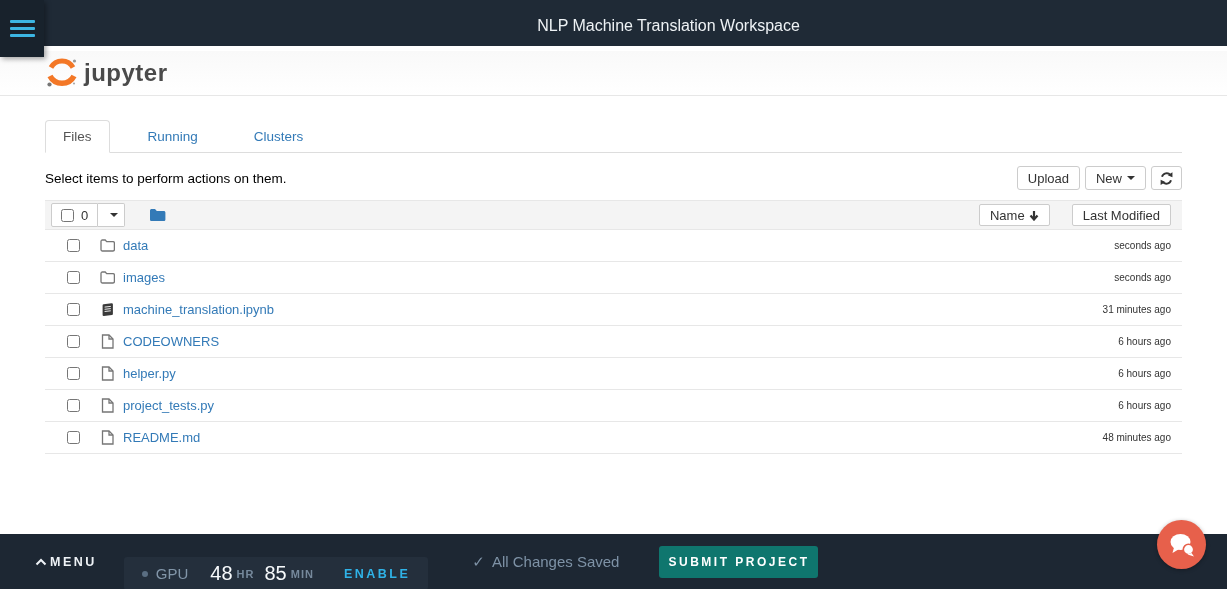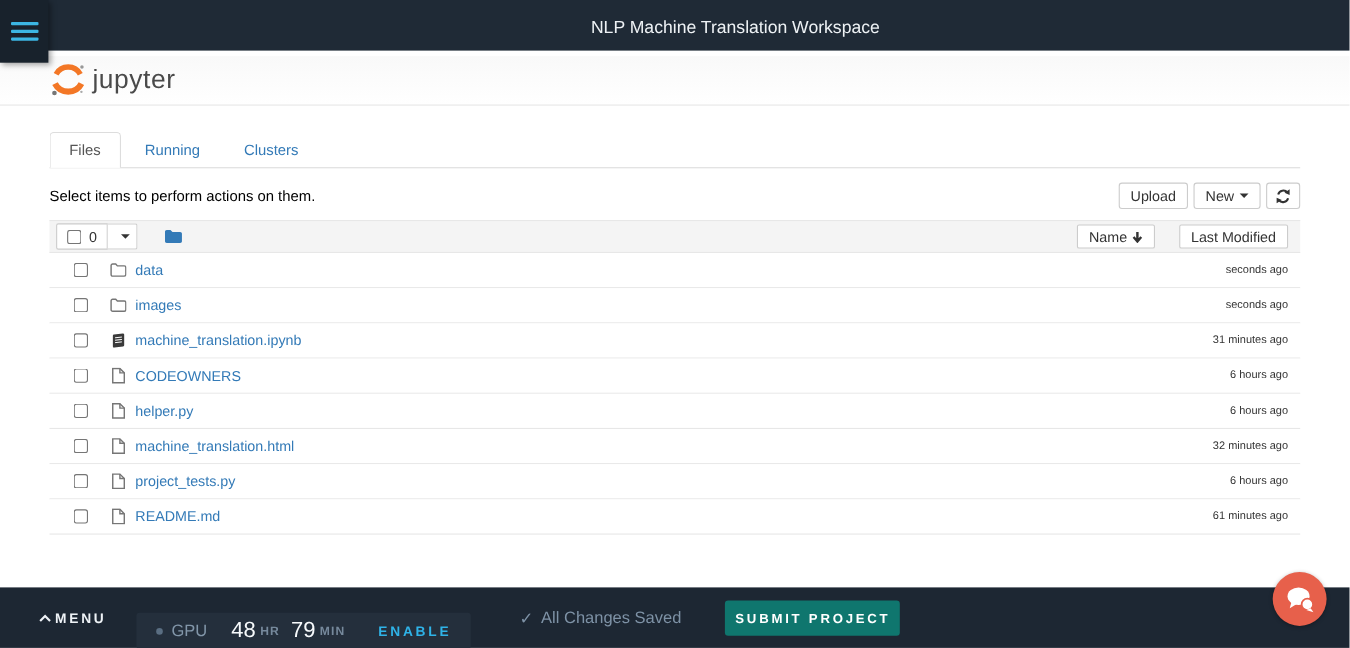--- a/index.html
+++ b/index.html
@@ -10,30 +10,30 @@
   .topbar { position:absolute; left:0; top:0; width:1227px; height:46px; background:#1f2a36; }
   .topbar-title { position:relative; left:55px; text-align:center; line-height:51px; color:#eef2f5; font-size:16px; }
   .hamburger-panel { position:absolute; left:0; top:0; width:44px; height:57px; background:#18222c;
     box-shadow:2px 2px 5px rgba(0,0,0,.35); display:flex; align-items:center; justify-content:center; cursor:pointer; z-index:5; }
   .hamburger { width:25px; }
   .hamburger span { display:block; height:3px; background:#3cb6e3; border-radius:1px; margin:4px 0; }
 
   
   .jp-header { position:absolute; left:0; top:51px; width:1227px; height:45px; background:linear-gradient(#f9f9f9,#ffffff);
     border-bottom:1px solid #e7e7e7; display:flex; align-items:center; padding-left:45px; }
-  .jp-logo { display:flex; align-items:center; cursor:pointer; }
+  .jp-logo { display:flex; align-items:center; cursor:pointer;font-weight:bold; }
   .jp-word { font-size:24px; color:#4a4a4a; margin-left:5px; letter-spacing:.5px; }
 
   
   .container { position:absolute; left:45px; top:96px; width:1137px; }
 
   
   .tabs { margin-top:23px; display:flex; border-bottom:1px solid #ddd; }
   .tab { padding:8px 17px; font-size:13.5px; color:#337ab7; cursor:pointer; border:1px solid transparent;
-    border-radius:4px 4px 0 0; margin-right:4px; position:relative; top:1px; }
+    border-radius:4px 4px 0 0; margin-right:20px; position:relative; top:1px; }
   .tab.active { color:#555; background:#fff; border-color:#ddd; border-bottom-color:#fff; cursor:default; }
 
   
   .action-row { margin-top:13px; display:flex; align-items:center; justify-content:space-between; height:24px; }
   .hint { font-size:13.5px; color:#000; }
   .action-buttons { display:flex; gap:5px; }
   .btn { background:#fff; border:1px solid #ccc; border-radius:3px; color:#333; font-size:13px;
     font-family:"Liberation Sans",sans-serif; padding:3px 10px; height:24px; display:inline-flex; align-items:center; cursor:pointer; }
   .caret { display:inline-block; width:0; height:0; border-left:4px solid transparent; border-right:4px solid transparent;
     border-top:4px solid #333; margin-left:5px; }
@@ -214,31 +214,20 @@
     <span class="ficon">
           <svg width="13" height="15" viewBox="0 0 13 15">
             <path d="M1.5 1 H8 L12 5 V14 H1.5 Z" fill="none" stroke="#767676" stroke-width="1.3"></path>
             <path d="M8 1 V5 H12" fill="none" stroke="#767676" stroke-width="1.3"></path>
           </svg>
         </span>
     <a class="fname">helper.py</a>
     <span class="ftime">6 hours ago</span>
   </div>
 
-  <div class="row">
-    <input type="checkbox" style="">
-    <span class="ficon">
-          <svg width="13" height="15" viewBox="0 0 13 15">
-            <path d="M1.5 1 H8 L12 5 V14 H1.5 Z" fill="none" stroke="#767676" stroke-width="1.3"></path>
-            <path d="M8 1 V5 H12" fill="none" stroke="#767676" stroke-width="1.3"></path>
-          </svg>
-        </span>
-    <a class="fname">machine_translation.html</a>
-    <span class="ftime">32 minutes ago</span>
-  </div>
 
   <div class="row">
     <input type="checkbox" style="">
     <span class="ficon">
           <svg width="13" height="15" viewBox="0 0 13 15">
             <path d="M1.5 1 H8 L12 5 V14 H1.5 Z" fill="none" stroke="#767676" stroke-width="1.3"></path>
             <path d="M8 1 V5 H12" fill="none" stroke="#767676" stroke-width="1.3"></path>
           </svg>
         </span>
     <a class="fname">project_tests.py</a>
@@ -247,38 +236,38 @@
 
   <div class="row">
     <input type="checkbox" style="">
     <span class="ficon">
           <svg width="13" height="15" viewBox="0 0 13 15">
             <path d="M1.5 1 H8 L12 5 V14 H1.5 Z" fill="none" stroke="#767676" stroke-width="1.3"></path>
             <path d="M8 1 V5 H12" fill="none" stroke="#767676" stroke-width="1.3"></path>
           </svg>
         </span>
     <a class="fname">README.md</a>
-    <span class="ftime">61 minutes ago</span>
+    <span class="ftime">48 minutes ago</span>
   </div>
 </div>
 </div>
 
 <div class="bottombar">
   <div class="menu-btn">
     <svg width="12" height="8" viewBox="0 0 12 8">
       <path d="M1.5 6.5 L6 2 L10.5 6.5" fill="none" stroke="#eef2f6" stroke-width="2"></path>
     </svg>
     <span>MENU</span>
   </div>
   <div class="gpu-panel">
     <span class="gpu-dot"></span>
     <span class="gpu-label">GPU</span>
     <span class="time-num">48</span>
     <span class="time-unit">HR</span>
-    <span class="time-num min">79</span>
+    <span class="time-num min">85</span>
     <span class="time-unit">MIN</span>
     <span class="enable-btn">ENABLE</span>
   </div>
   <div class="saved">
     <span>✓</span>
     <span>All Changes Saved</span>
   </div>
   <button class="submit-btn">SUBMIT PROJECT</button>
 </div>
 

